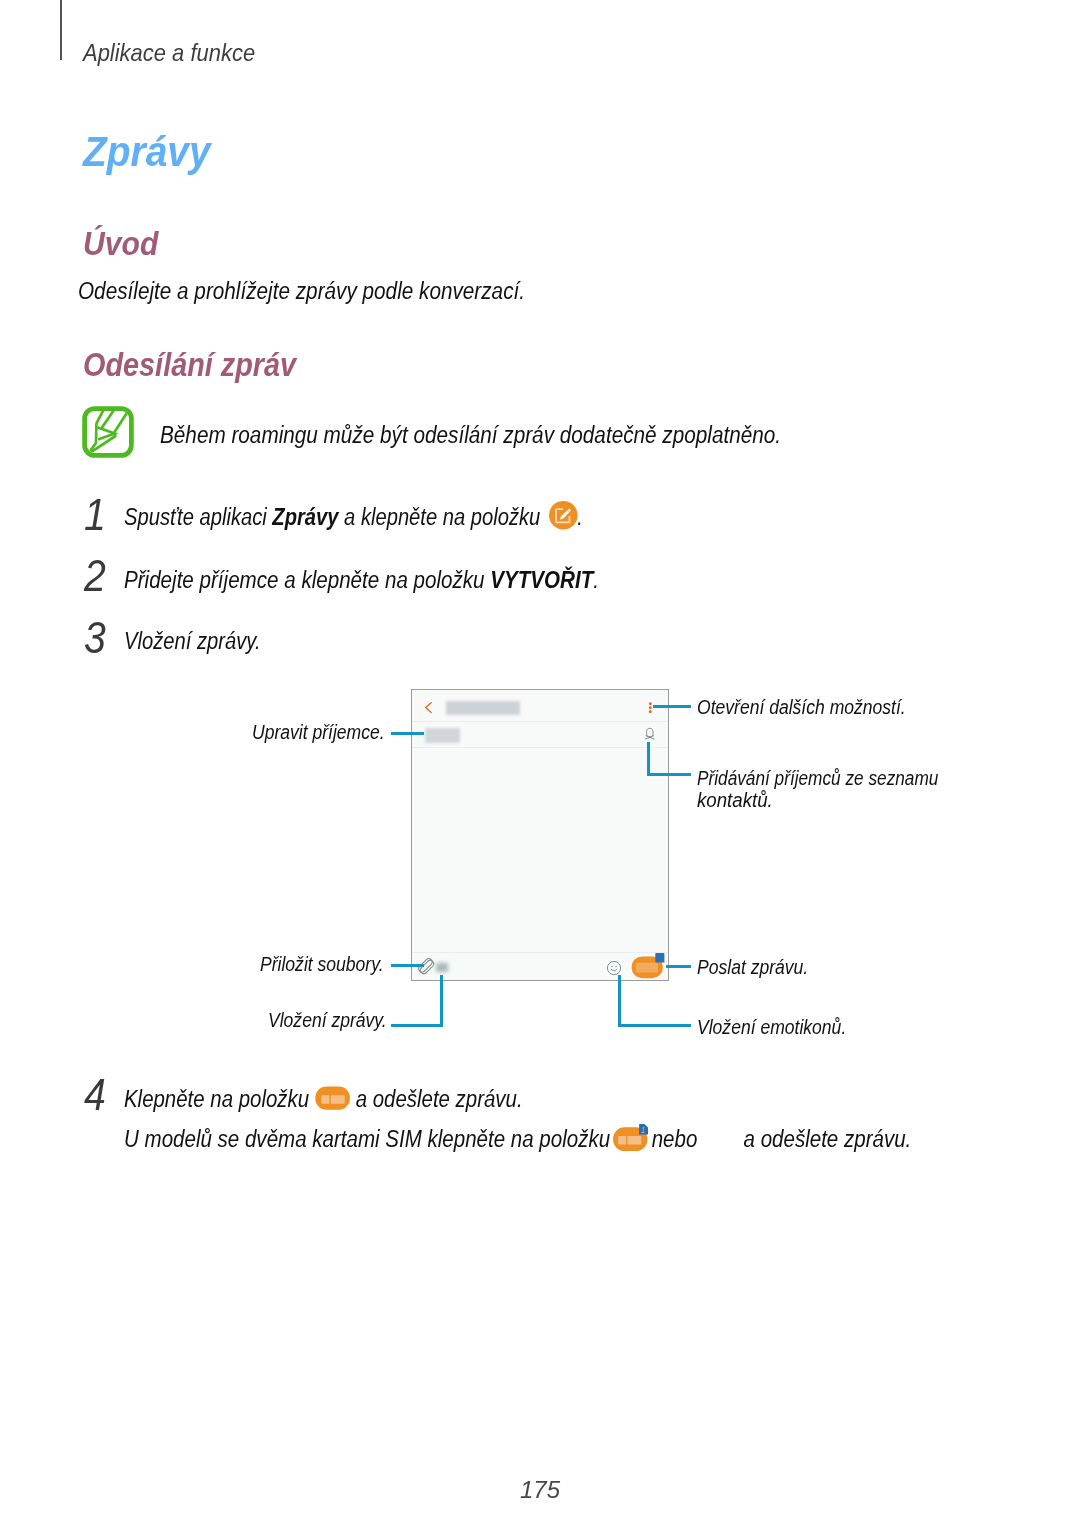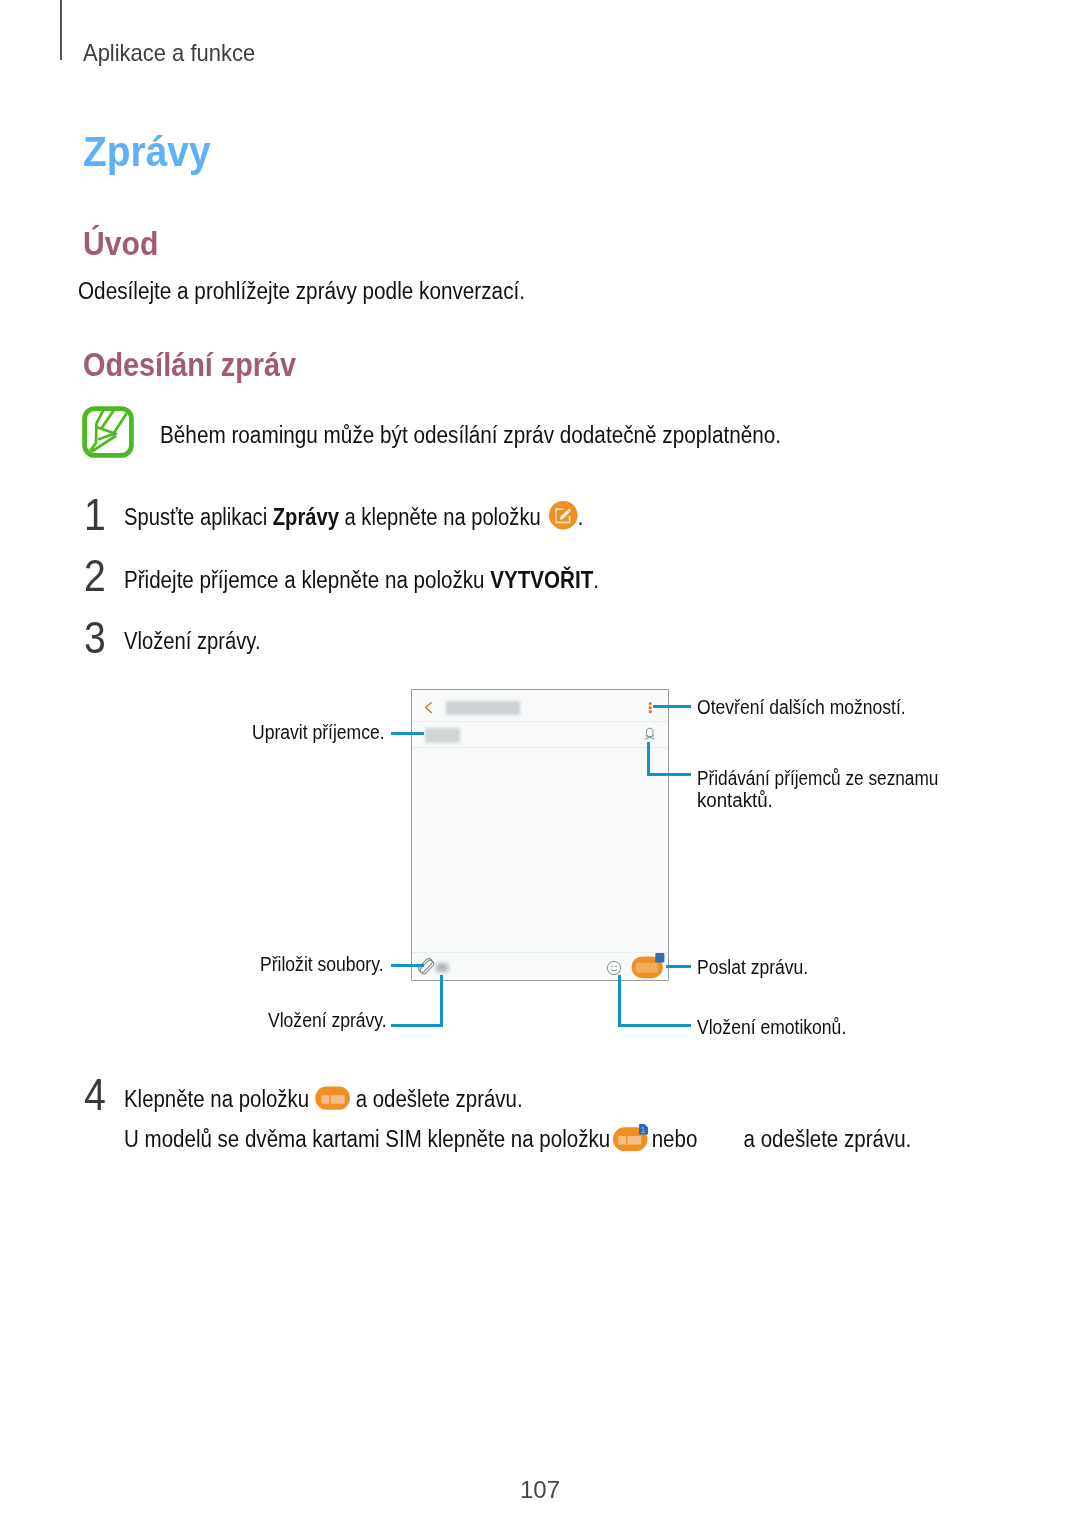--- a/index.html
+++ b/index.html
@@ -1,20 +1,20 @@
 <!DOCTYPE html>
 <html><head>
 <meta charset="utf-8">
 <title>Zpravy</title>
 <style>
   html,body{margin:0;padding:0;}
   body{width:1080px;height:1527px;background:#ffffff;
        font-family:"Liberation Sans",sans-serif;color:#111111;
        position:relative;overflow:hidden;}
-  .page{position:absolute;left:0;top:0;width:1080px;height:1527px;}
+  .page{position:absolute;left:0;top:0;width:1080px;height:1527px;font-style:italic;}
 
   .sq{position:absolute;white-space:nowrap;transform-origin:left top;}
 
   
   #header-rule{position:absolute;left:60.4px;top:0;width:1.8px;height:60px;background:#555557;}
   #chapter-label{left:83px;top:39px;font-size:24px;color:#3e3e40;transform:scaleX(0.915);}
 
   
   #page-title{left:83px;top:128px;font-size:42.5px;font-weight:bold;color:#5fb0f7;
               transform:scaleX(0.915);}
@@ -198,15 +198,15 @@
   <div class="lead" style="left:653px;top:705px;width:38px;height:3px"></div>
   <div class="lead" style="left:647px;top:742px;width:3px;height:34px"></div>
   <div class="lead" style="left:647px;top:773px;width:44px;height:3px"></div>
   <div class="lead" style="left:391px;top:964px;width:33px;height:3px"></div>
   <div class="lead" style="left:440px;top:975px;width:3px;height:52px"></div>
   <div class="lead" style="left:391px;top:1024px;width:52px;height:3px"></div>
   <div class="lead" style="left:666px;top:965px;width:25px;height:3px"></div>
   <div class="lead" style="left:618px;top:975px;width:3px;height:52px"></div>
   <div class="lead" style="left:618px;top:1024px;width:73px;height:3px"></div>
 
-  <div class="sq" id="page-number">107</div>
+  <div class="sq" id="page-number">175</div>
 
 </div>
 
 </body></html>

